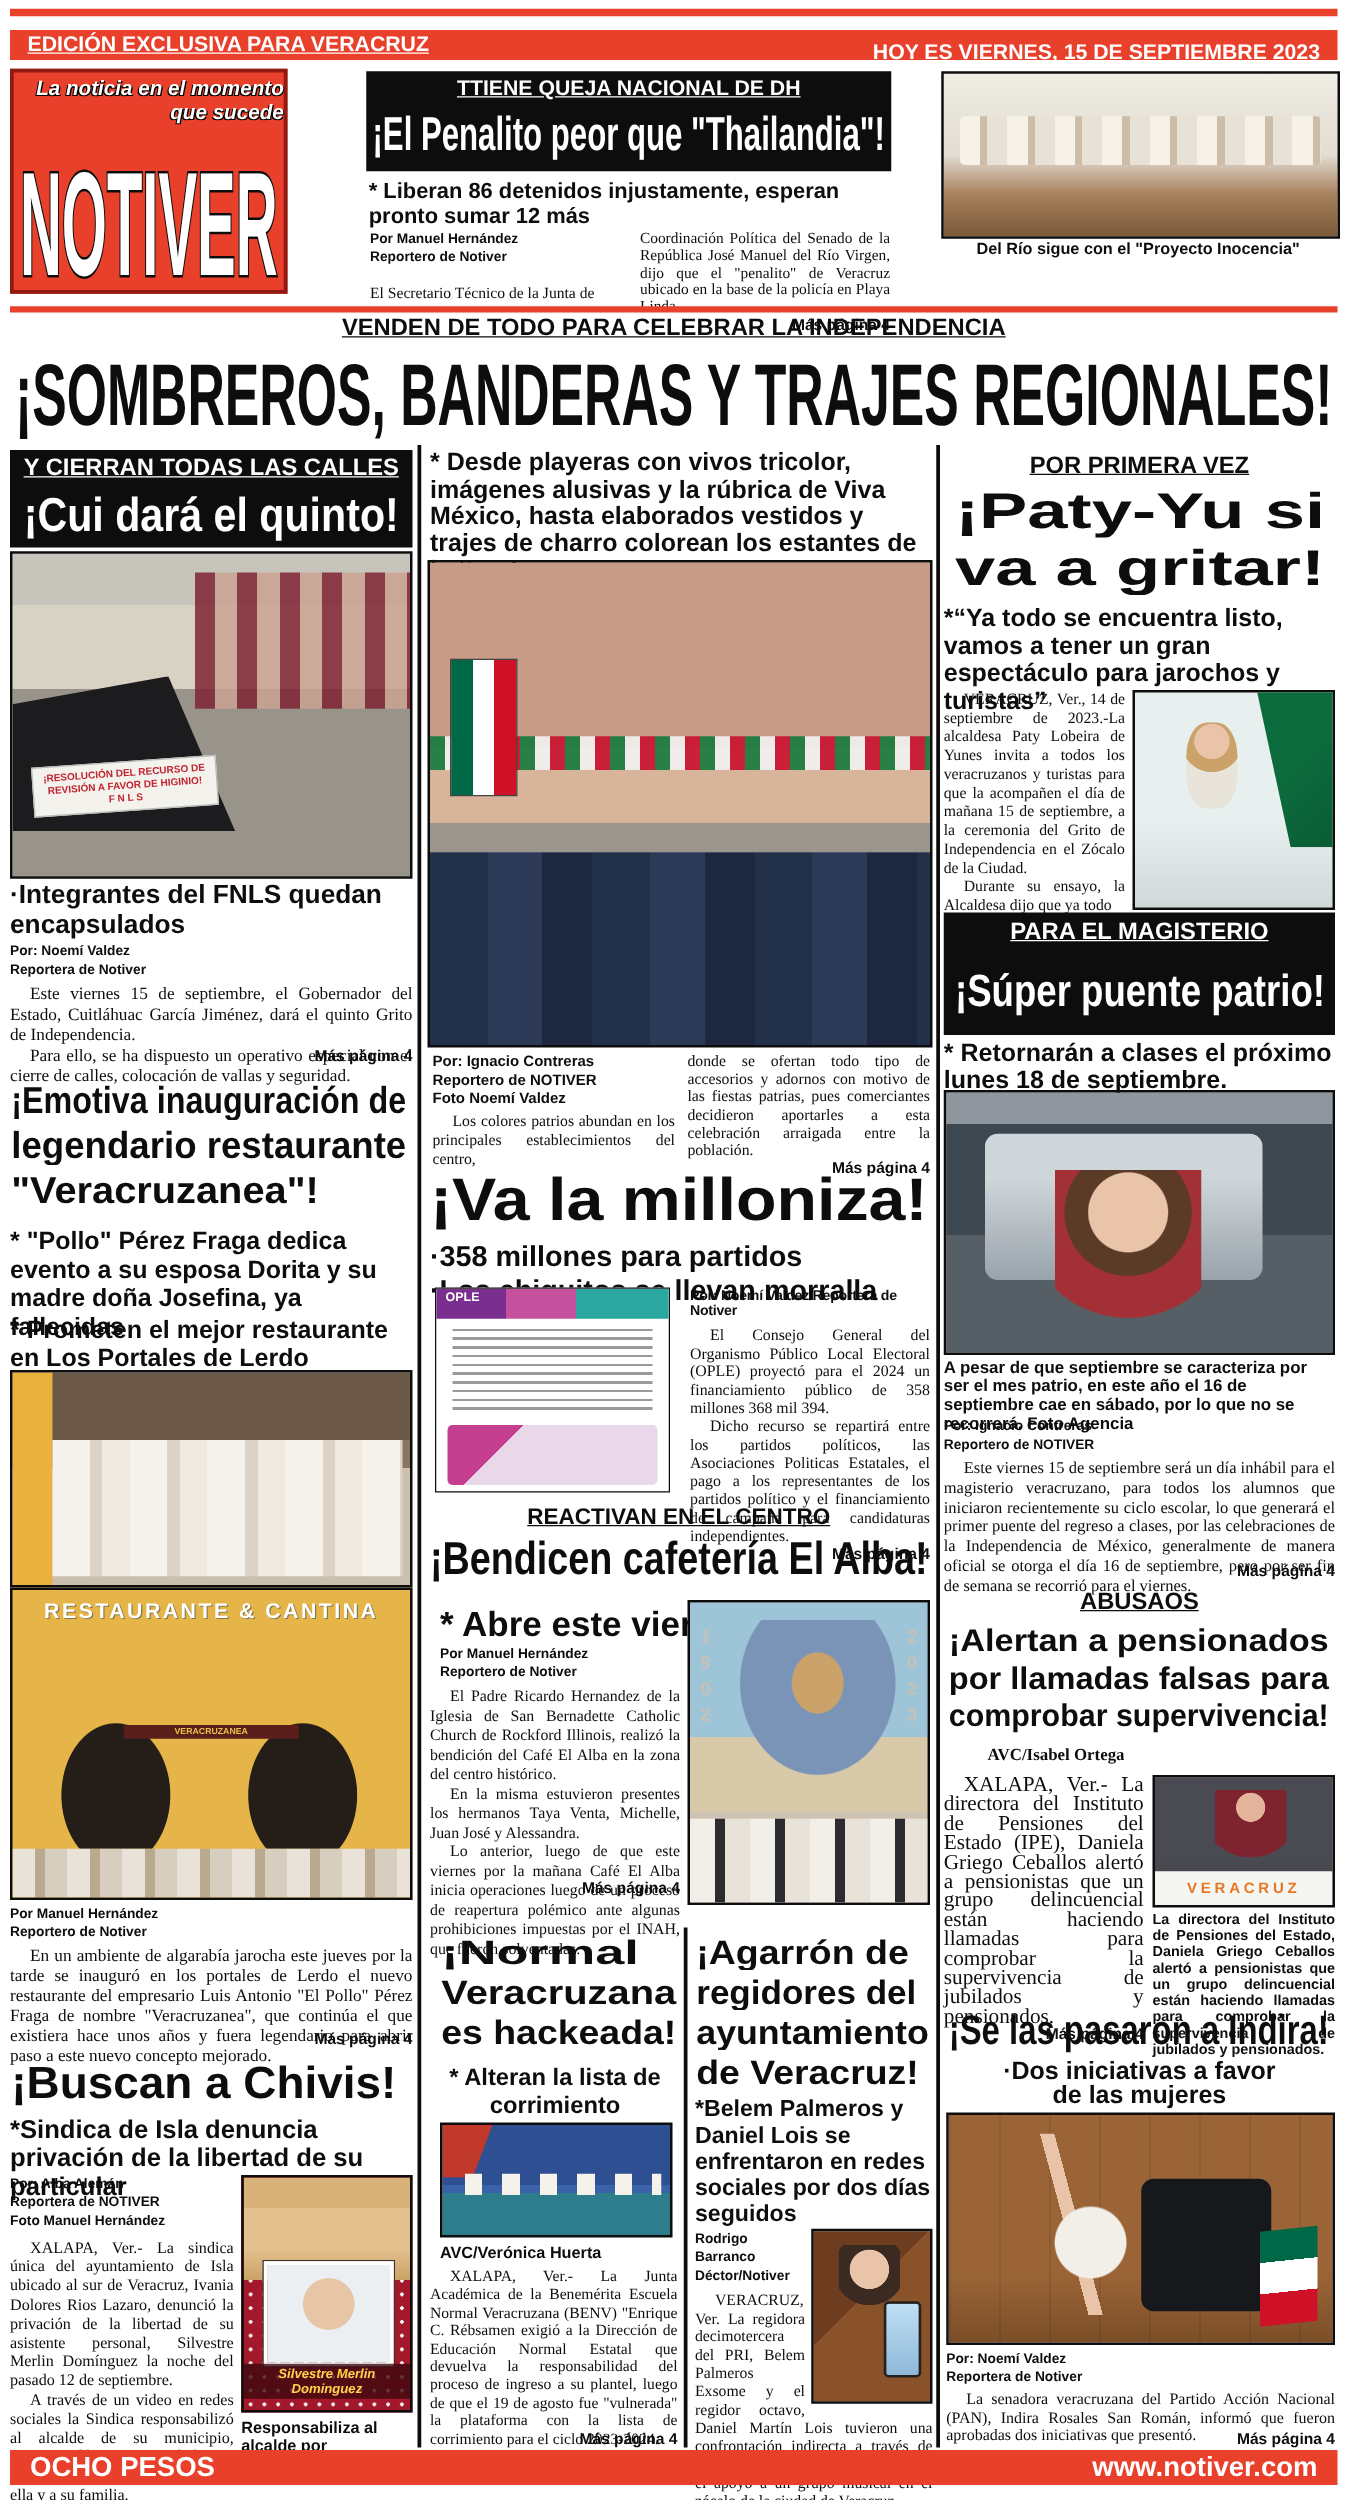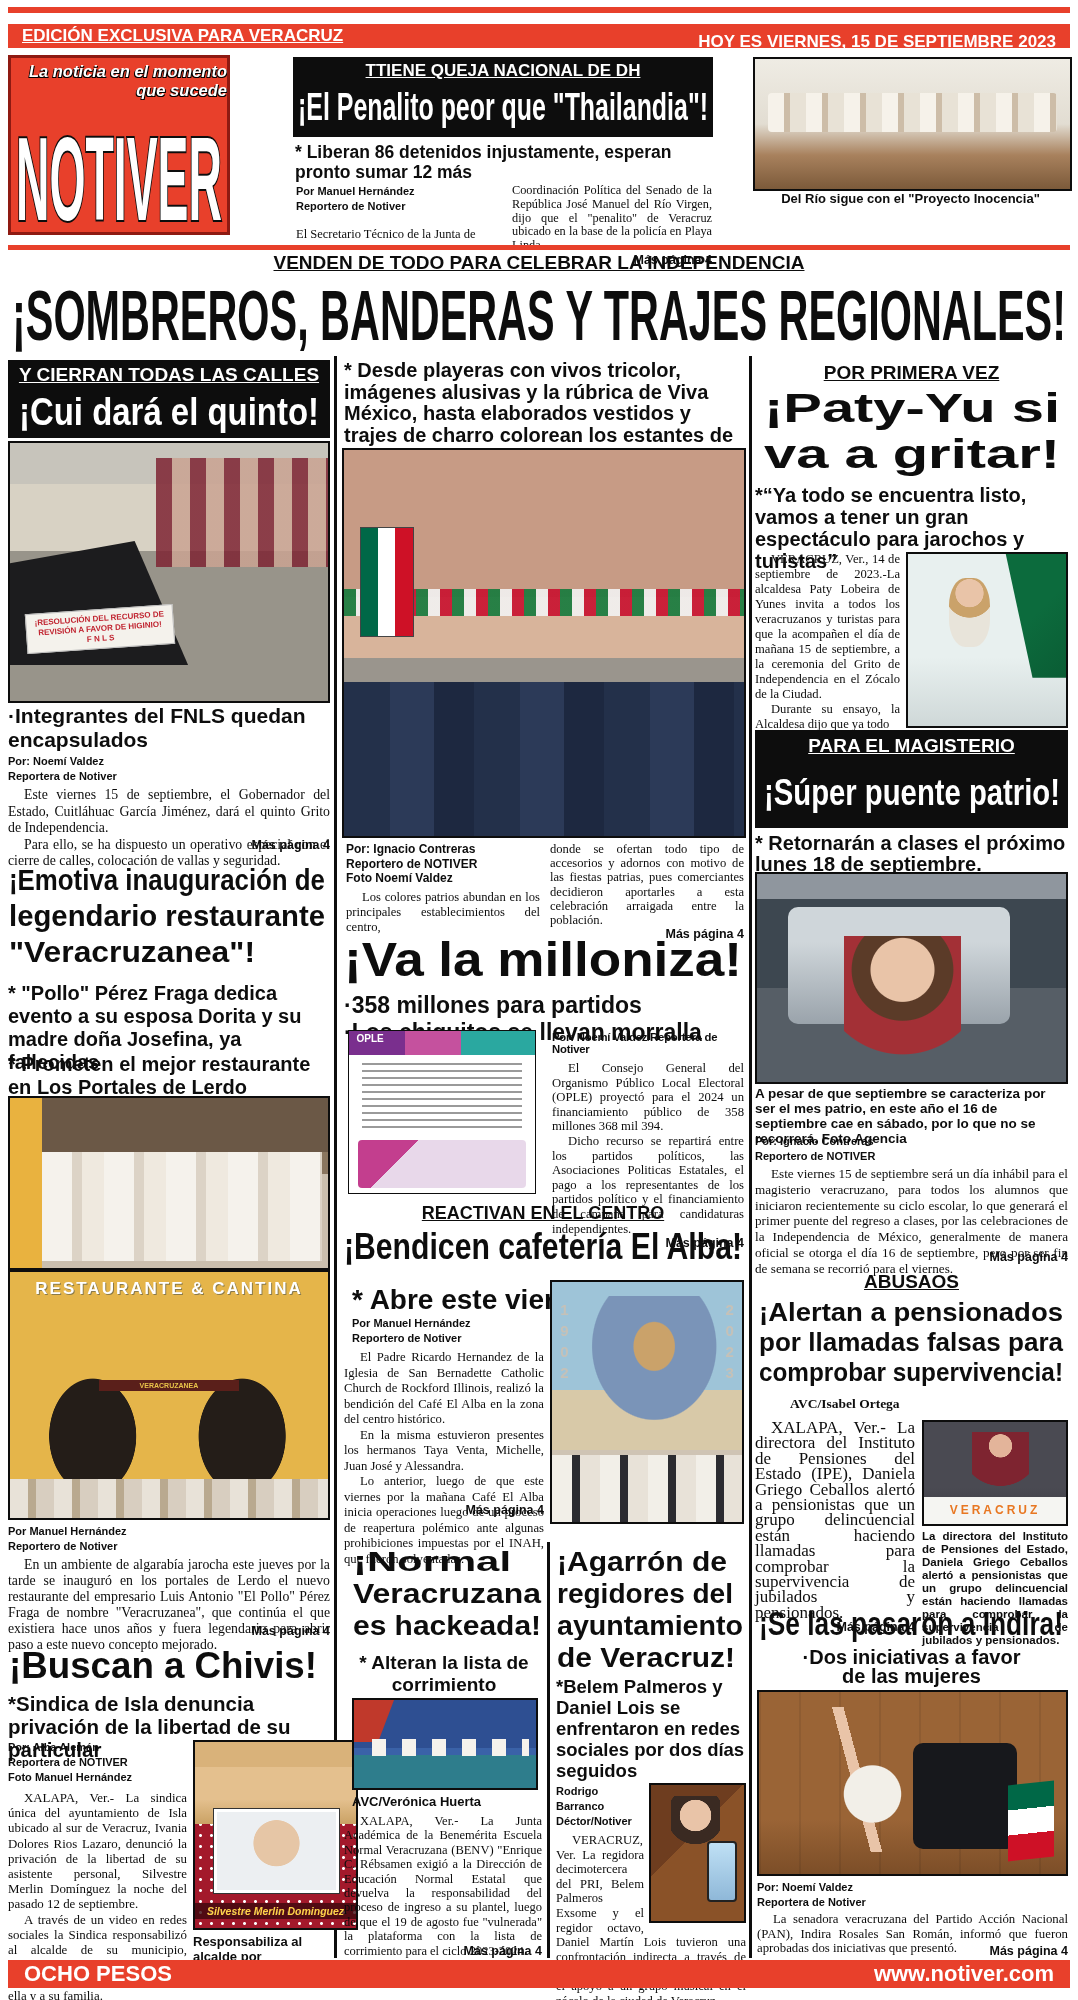--- a/index.html
+++ b/index.html
@@ -57,21 +57,21 @@
   .ph-facade{background:#e5b54a;}
   .ph-facade::before{content:"";position:absolute;left:0;right:0;top:26%;height:58%;
     background:radial-gradient(ellipse 72px 95px at 26% 70%,#241d18 0 60%,transparent 61%),
                radial-gradient(ellipse 72px 95px at 73% 70%,#241d18 0 60%,transparent 61%);}
   .ph-facade::after{content:"";position:absolute;left:0;right:0;bottom:0;height:16%;
     background:repeating-linear-gradient(90deg,#e8e2d8 0 18px,#b9a98f 18px 26px,#d8cec0 26px 44px);}
   .facade-sign{top:3%;left:0;right:0;text-align:center;color:#fff;font-weight:900;font-size:17px;
     letter-spacing:2px;text-shadow:1px 1px 0 #8a7a4a;}
   .facade-awning{top:44%;left:28%;width:44%;background:#5a1f1a;color:#e8c34a;font-size:7px;font-weight:bold;
     text-align:center;padding:2px 0;z-index:1;}
-  .ph-chivis{background:#a3192b;background-image:radial-gradient(#ffffff 1.2px,transparent 1.7px);background-size:11px 11px;padding-left:28px;}
+  .ph-chivis{background:#a3192b;background-image:radial-gradient(#ffffff 1.2px,transparent 1.7px);background-size:11px 11px;}
   .ph-chivis::before{content:"";position:absolute;left:0;top:0;width:100%;height:44%;
     background:linear-gradient(180deg,#d9b27a 0 30%,#e4c08e 30% 70%,#caa265 100%);}
   .chivis-inset{left:12%;top:36%;width:74%;height:42%;background:radial-gradient(circle at 50% 40%,#e6c6a6 0 30%,#eceff2 31% 100%);
     border:3px solid #fff;box-shadow:0 0 0 1px #333;}
   .chivis-label{bottom:5%;left:0;right:0;background:rgba(60,8,14,.8);color:#ffd24a;font-style:italic;
     font-weight:bold;font-size:10.5px;text-align:center;padding:2px 0;}
   .ph-ople{background:#fff;}
   .ph-ople::before{content:"";position:absolute;left:0;top:0;right:0;height:15%;
     background:linear-gradient(90deg,#7a2f8e 0 30%,#c5519e 30% 60%,#2aa8a0 60% 100%);}
   .ph-ople::after{content:"";position:absolute;left:7%;right:7%;top:20%;height:40%;

